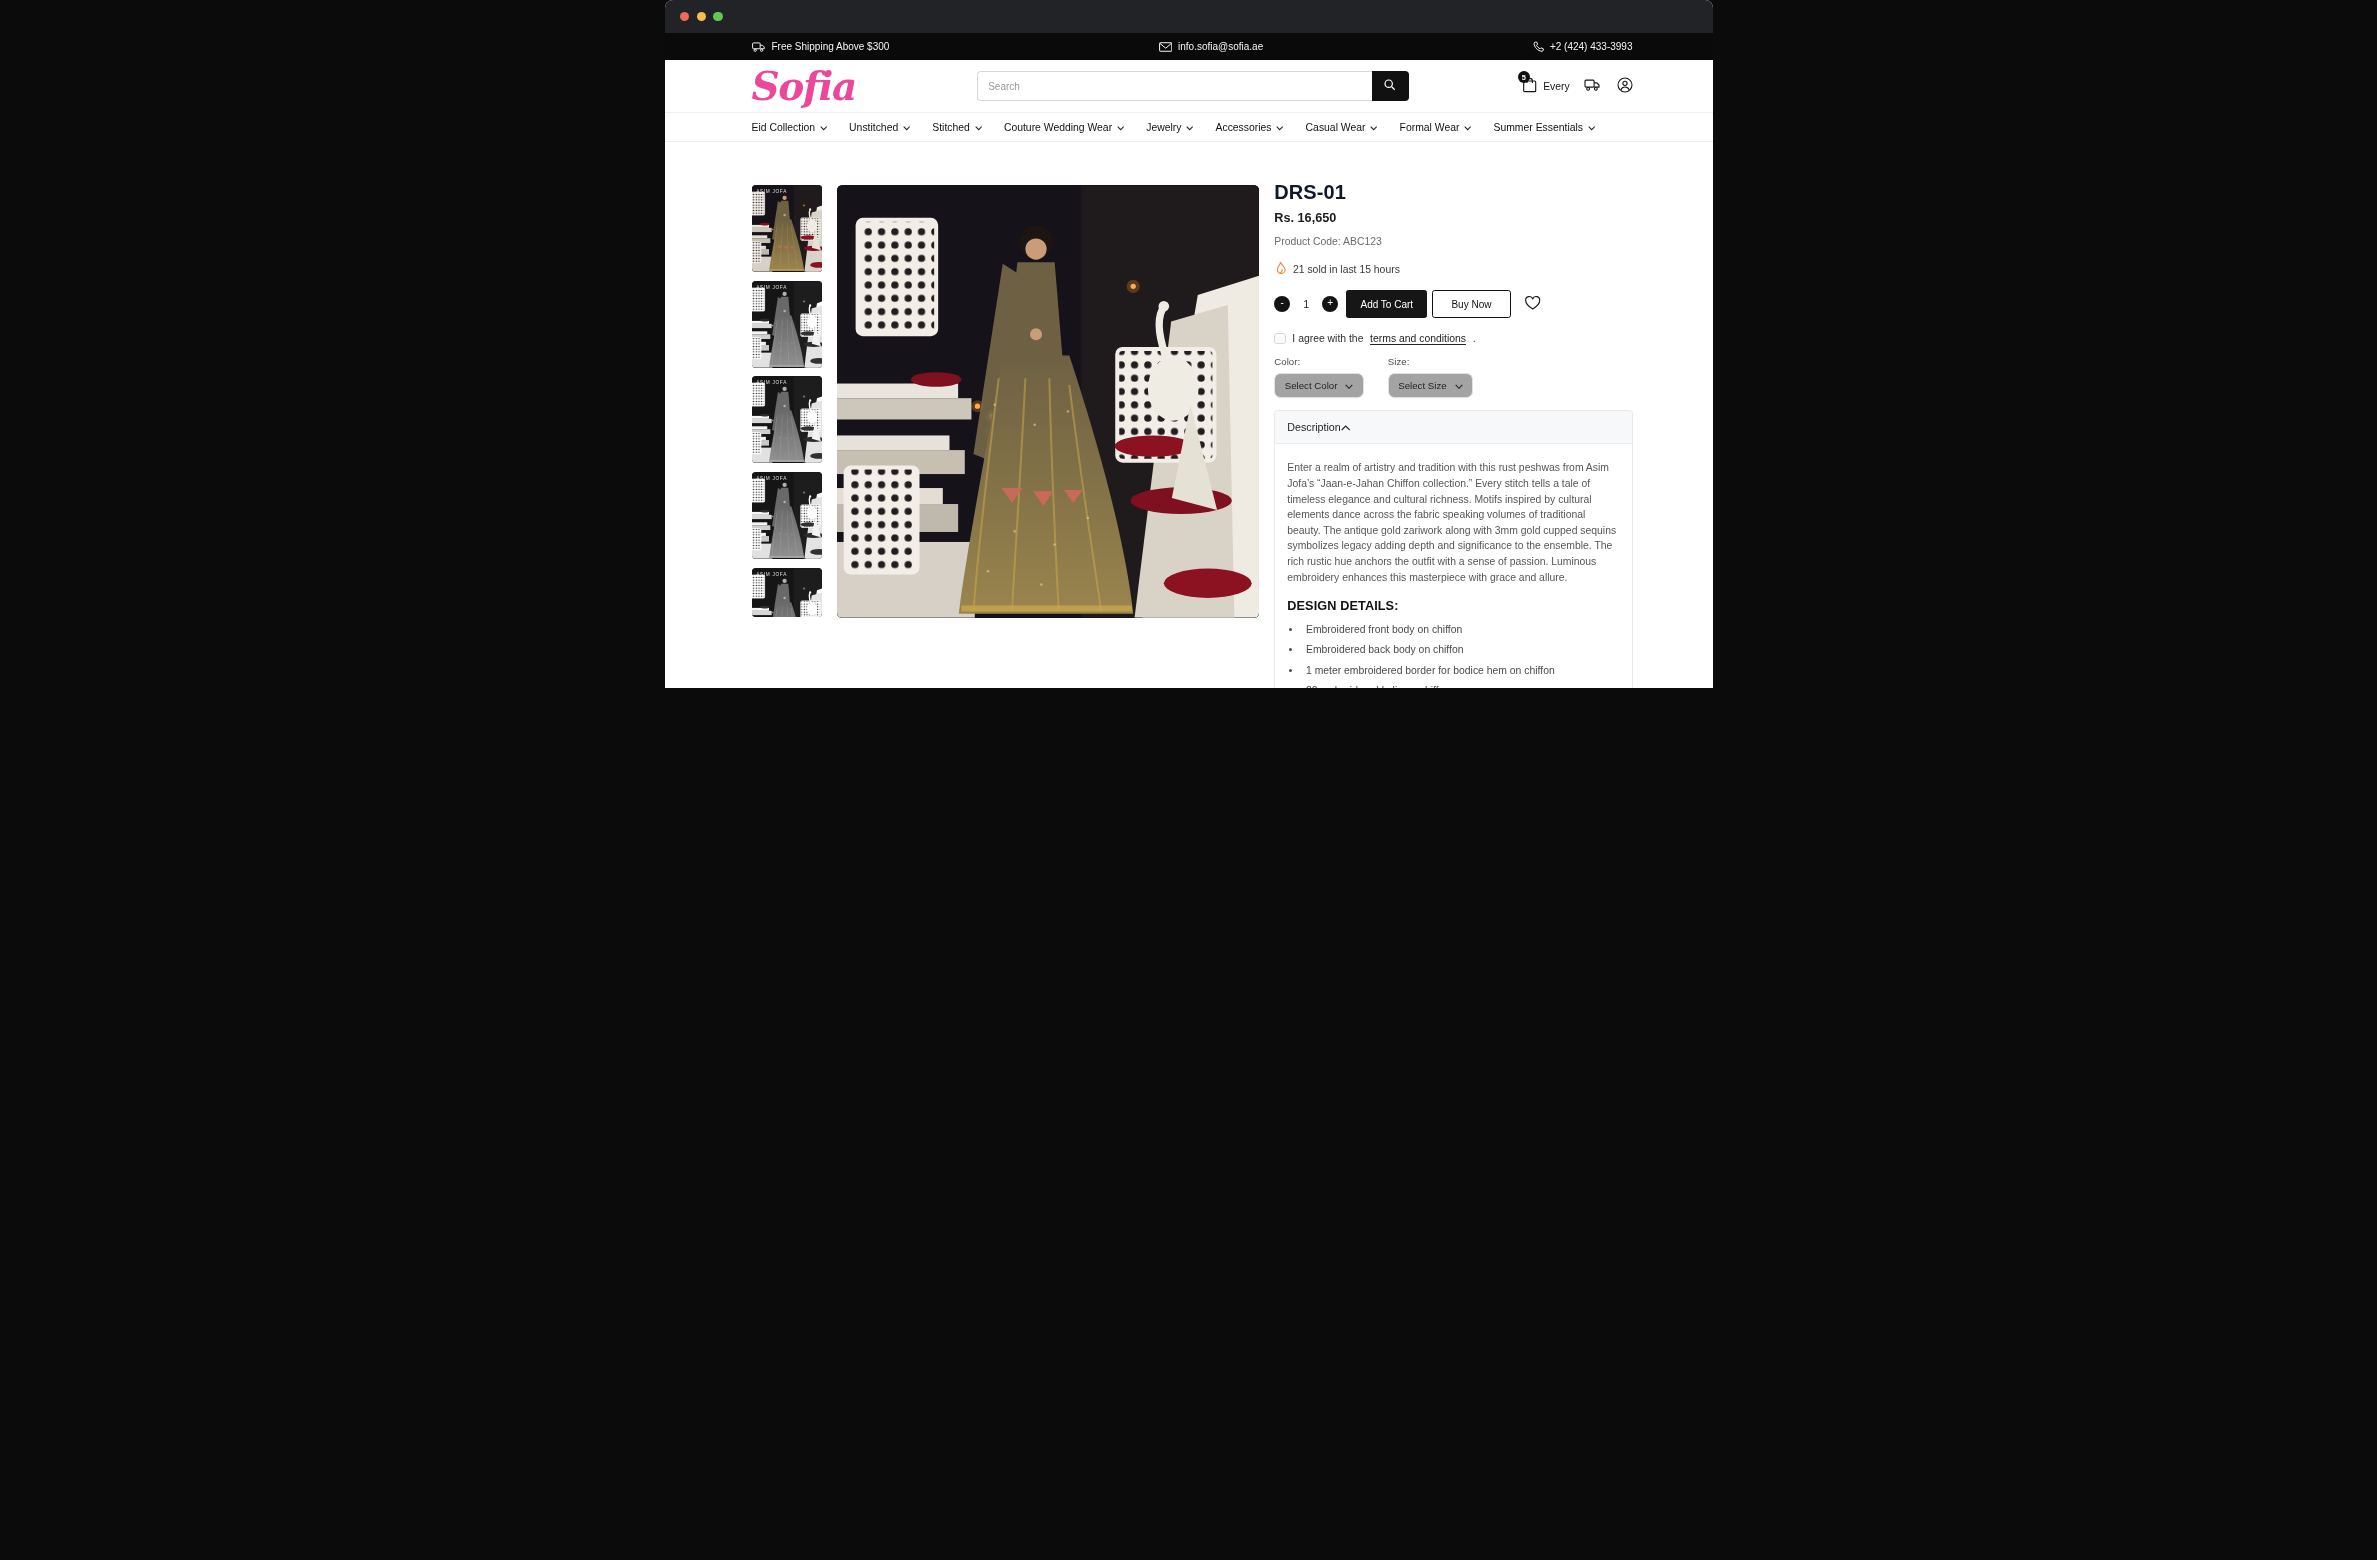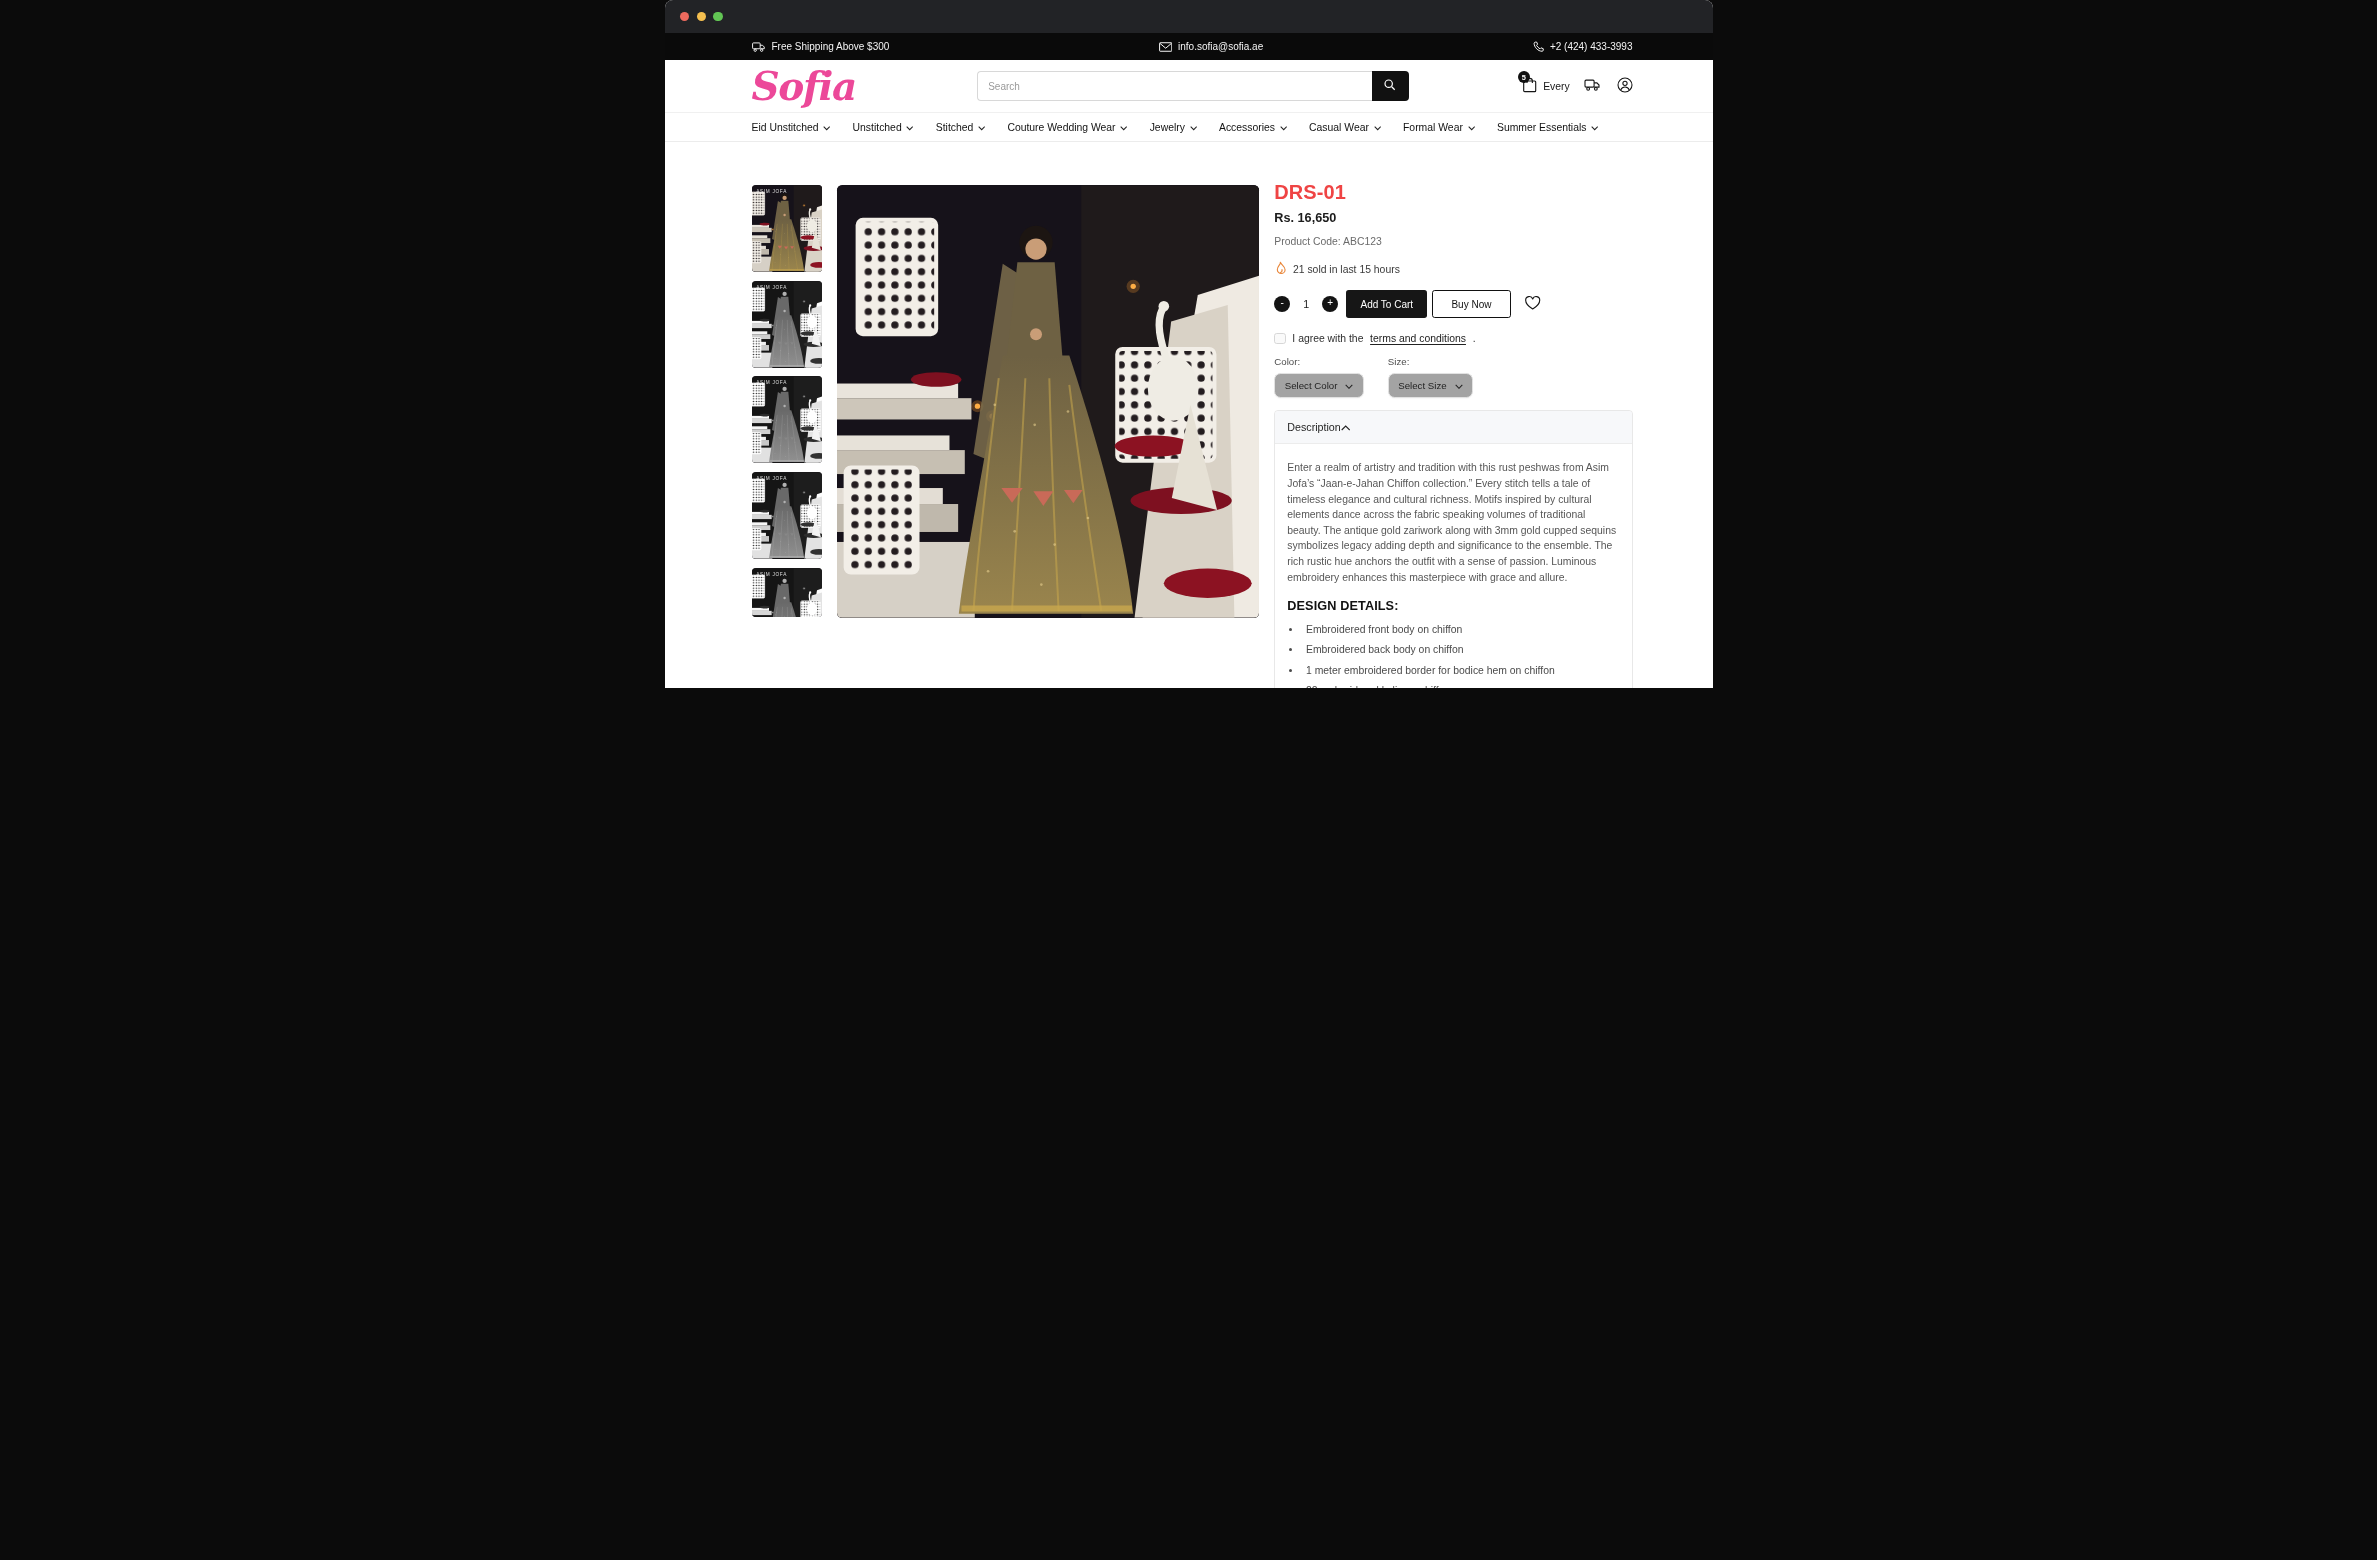--- a/index.html
+++ b/index.html
@@ -52,21 +52,21 @@
   .thumb.clipped { height:49px; }
   .thumb .wm, .mainimg .wm { position:absolute; top:4px; left:4.7px; color:rgba(255,255,255,.85);
            font-size:4.7px; letter-spacing:0.7px; z-index:2; }
   .thumb.gray svg.scene { filter:grayscale(1) brightness(1.08); }
   .mainimg { width:422px; height:433px; margin-left:15.4px; border-radius:5.3px; overflow:hidden;
              position:relative; cursor:pointer; background:#16121a; }
   svg.scene { width:100%; height:100%; display:block; }
 
   
   .panel { margin-left:15.4px; width:359px; }
-  .p-title { font-size:20px; font-weight:700; letter-spacing:0.1px; color:#ef4444; margin-top:-4px; }
+  .p-title { font-size:20px; font-weight:700; letter-spacing:0.1px; color:#0f172a; margin-top:-4px; }
   .p-price { font-size:12.7px; font-weight:700; color:#1c1c1c; margin-top:6.7px; }
   .p-code  { font-size:10.4px; color:#6b6b6b; margin-top:11.4px; }
   .p-sold  { display:flex; align-items:center; gap:6px; margin-top:14px; font-size:10.4px; color:#3a3a3a; }
   .buyrow { display:flex; align-items:center; margin-top:12.7px; }
   .qty-btn { width:16px; height:16px; border-radius:50%; background:#141414; color:#fff; border:none;
              font-size:10px; line-height:1; display:flex; align-items:center; justify-content:center;
              cursor:pointer; padding-bottom:1.3px; }
   .qty-val { width:32px; text-align:center; font-size:10.7px; color:#1a1a1a; }
   .btn-cart { margin-left:8px; width:81px; height:27.4px; background:#161616; color:#fff; border:none;
               border-radius:2.7px; font-size:10px; cursor:pointer; }
@@ -247,21 +247,21 @@
               <circle cx="12" cy="9.5" r="3.2"></circle>
             <path d="M5.5 19.5c1.4-3 4-4.5 6.5-4.5s5.1 1.5 6.5 4.5"></path>
           </svg>
         </span>
       </div>
     </div>
   </div>
 
   <div class="nav">
     <a>
-        <span>Eid Unstitched</span>
+        <span>Eid Collection</span>
         <span><svg width="7.4" height="4.7" viewBox="0 0 11 7" fill="none" stroke="#222" stroke-width="1.5">
             <path d="M1 1l4.5 4.5L10 1"></path>
           </svg></span>
       </a>
     <a>
         <span>Unstitched</span>
         <span><svg width="7.4" height="4.7" viewBox="0 0 11 7" fill="none" stroke="#222" stroke-width="1.5">
             <path d="M1 1l4.5 4.5L10 1"></path>
           </svg></span>
       </a>

